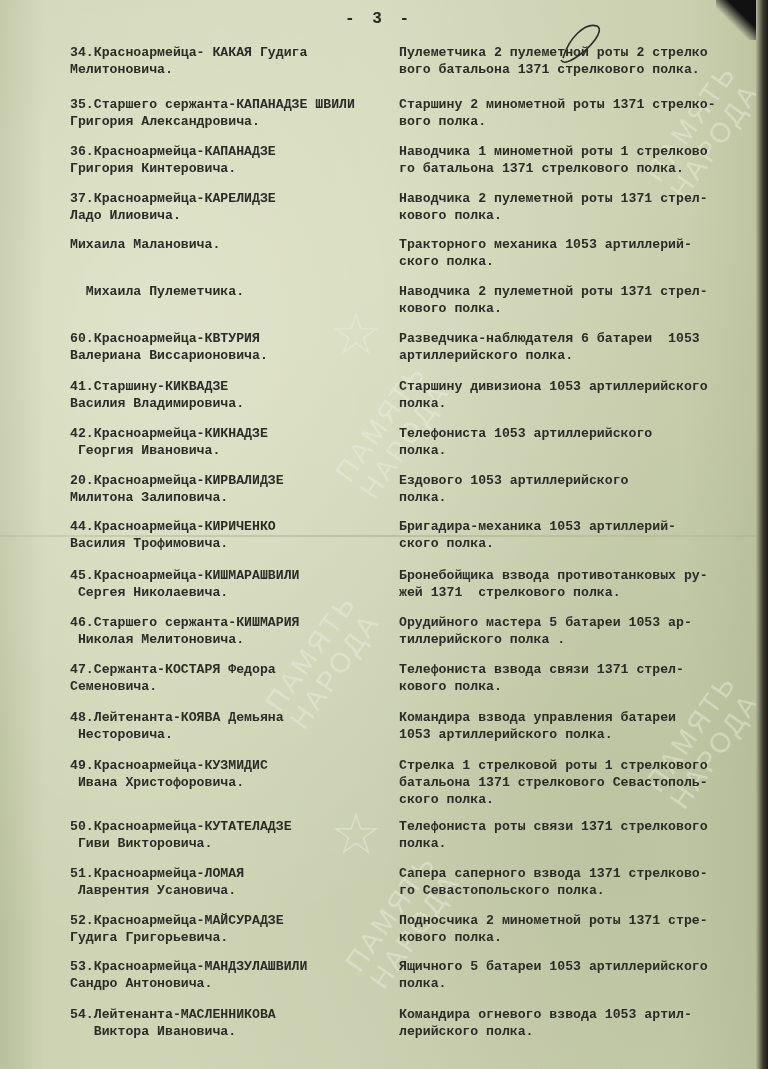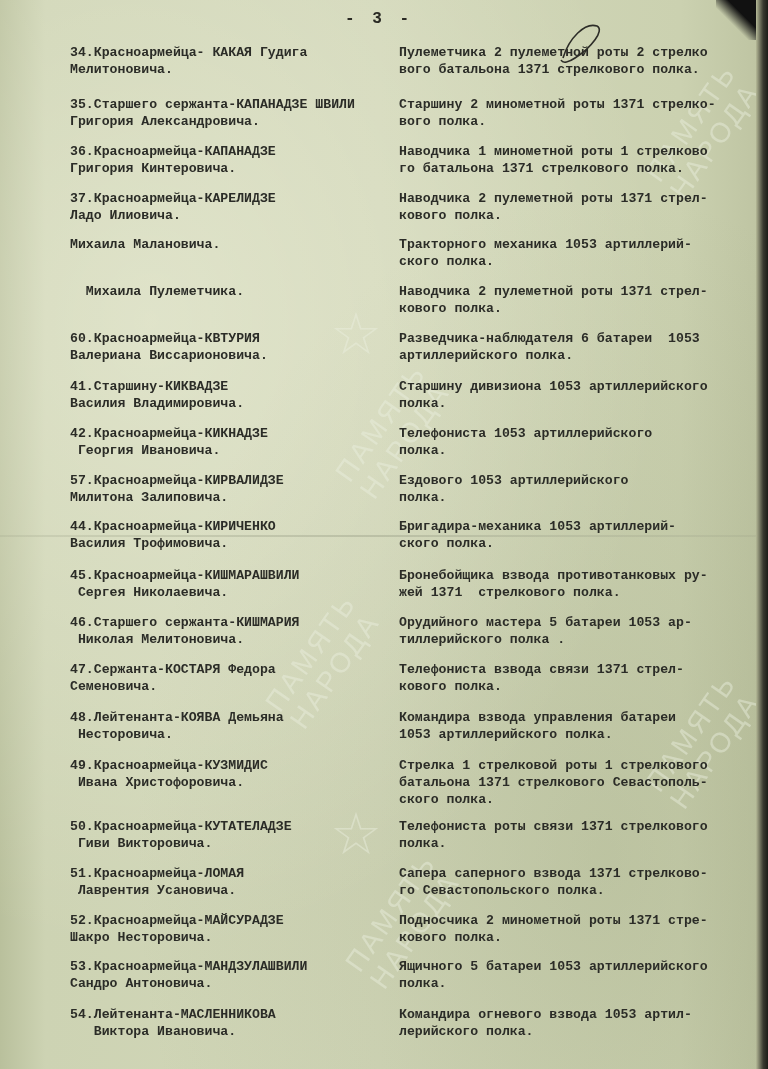--- a/index.html
+++ b/index.html
@@ -120,21 +120,21 @@
       </div>
       <div class="entry" style="top: 378px;">
         <div class="left"><span class="line">41.Старшину-КИКВАДЗЕ</span><span class="line">Василия Владимировича.</span></div>
         <div class="right"><span class="line">Старшину дивизиона 1053 артиллерийского</span><span class="line">полка.</span></div>
       </div>
       <div class="entry" style="top: 425px;">
         <div class="left"><span class="line">42.Красноармейца-КИКНАДЗЕ</span><span class="line"> Георгия Ивановича.</span></div>
         <div class="right"><span class="line">Телефониста 1053 артиллерийского</span><span class="line">полка.</span></div>
       </div>
       <div class="entry" style="top: 472px;">
-        <div class="left"><span class="line">57.Красноармейца-КИРВАЛИДЗЕ</span><span class="line">Милитона Залиповича.</span></div>
+        <div class="left"><span class="line">20.Красноармейца-КИРВАЛИДЗЕ</span><span class="line">Милитона Залиповича.</span></div>
         <div class="right"><span class="line">Ездового 1053 артиллерийского</span><span class="line">полка.</span></div>
       </div>
       <div class="entry" style="top: 518px;">
         <div class="left"><span class="line">44.Красноармейца-КИРИЧЕНКО</span><span class="line">Василия Трофимовича.</span></div>
         <div class="right"><span class="line">Бригадира-механика 1053 артиллерий-</span><span class="line">ского полка.</span></div>
       </div>
       <div class="entry" style="top: 567px;">
         <div class="left"><span class="line">45.Красноармейца-КИШМАРАШВИЛИ</span><span class="line"> Сергея Николаевича.</span></div>
         <div class="right"><span class="line">Бронебойщика взвода противотанковых ру-</span><span class="line">жей 1371  стрелкового полка.</span></div>
       </div>
@@ -156,21 +156,21 @@
       </div>
       <div class="entry" style="top: 818px;">
         <div class="left"><span class="line">50.Красноармейца-КУТАТЕЛАДЗЕ</span><span class="line"> Гиви Викторовича.</span></div>
         <div class="right"><span class="line">Телефониста роты связи 1371 стрелкового</span><span class="line">полка.</span></div>
       </div>
       <div class="entry" style="top: 865px;">
         <div class="left"><span class="line">51.Красноармейца-ЛОМАЯ</span><span class="line"> Лаврентия Усановича.</span></div>
         <div class="right"><span class="line">Сапера саперного взвода 1371 стрелково-</span><span class="line">го Севастопольского полка.</span></div>
       </div>
       <div class="entry" style="top: 912px;">
-        <div class="left"><span class="line">52.Красноармейца-МАЙСУРАДЗЕ</span><span class="line">Шакро Несторовича.</span></div>
+        <div class="left"><span class="line">52.Красноармейца-МАЙСУРАДЗЕ</span><span class="line">Гудига Григорьевича.</span></div>
         <div class="right"><span class="line">Подносчика 2 минометной роты 1371 стре-</span><span class="line">кового полка.</span></div>
       </div>
       <div class="entry" style="top: 958px;">
         <div class="left"><span class="line">53.Красноармейца-МАНДЗУЛАШВИЛИ</span><span class="line">Сандро Антоновича.</span></div>
         <div class="right"><span class="line">Ящичного 5 батареи 1053 артиллерийского</span><span class="line">полка.</span></div>
       </div>
       <div class="entry" style="top: 1006px;">
         <div class="left"><span class="line">54.Лейтенанта-МАСЛЕННИКОВА</span><span class="line">   Виктора Ивановича.</span></div>
         <div class="right"><span class="line">Командира огневого взвода 1053 артил-</span><span class="line">лерийского полка.</span></div>
       </div>

